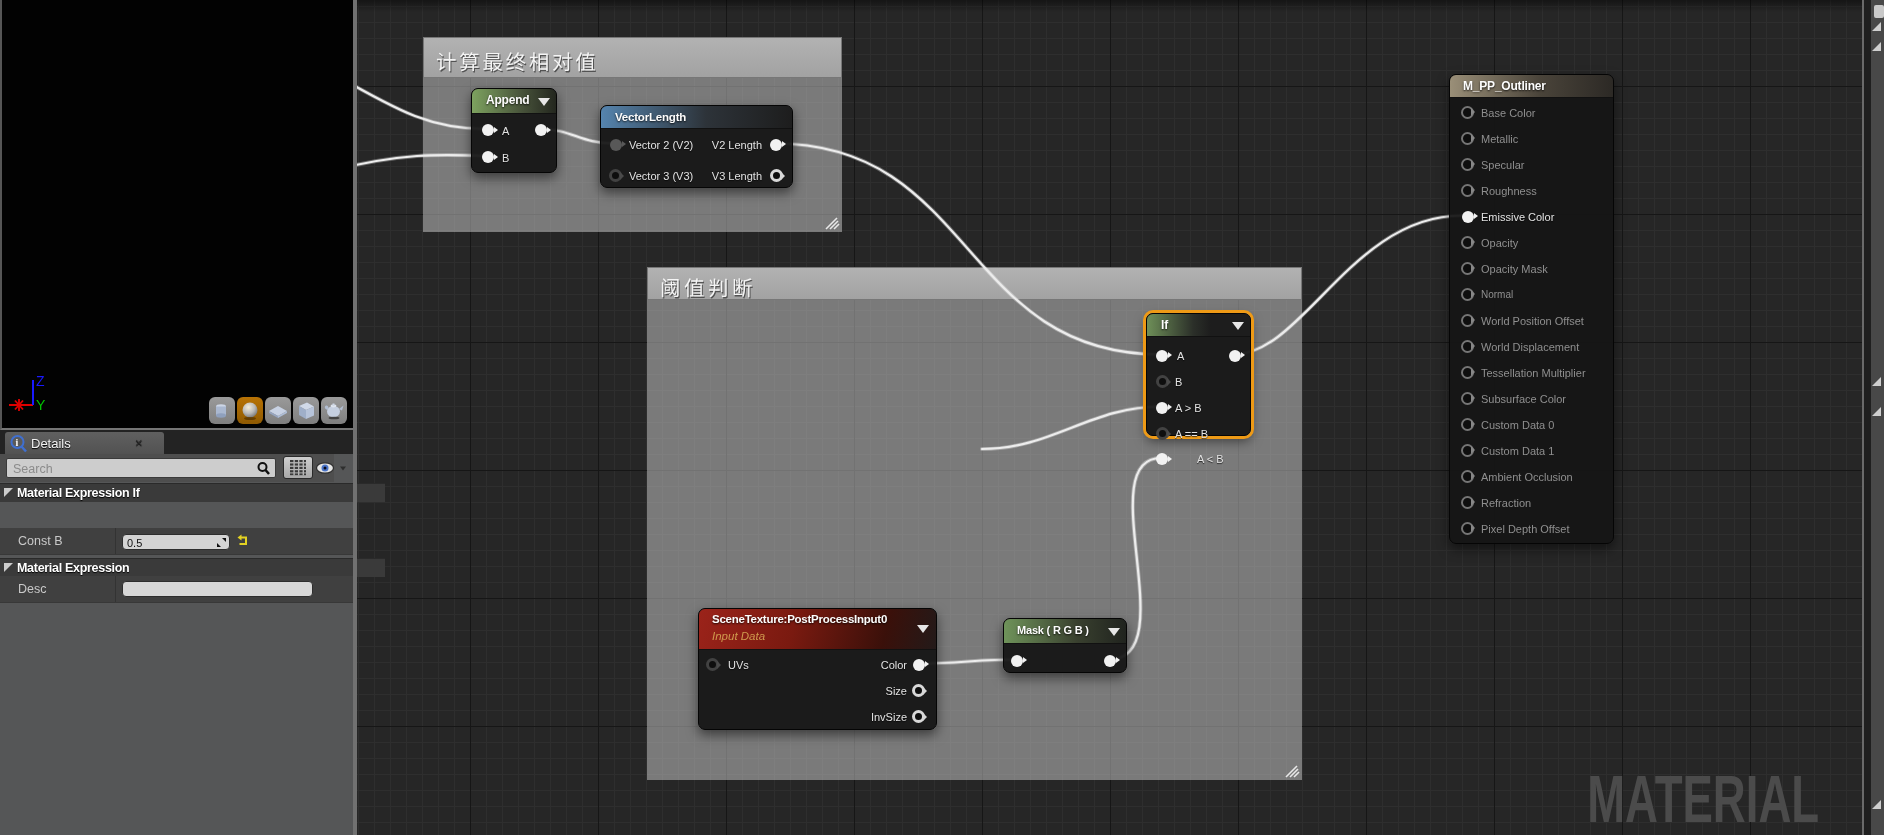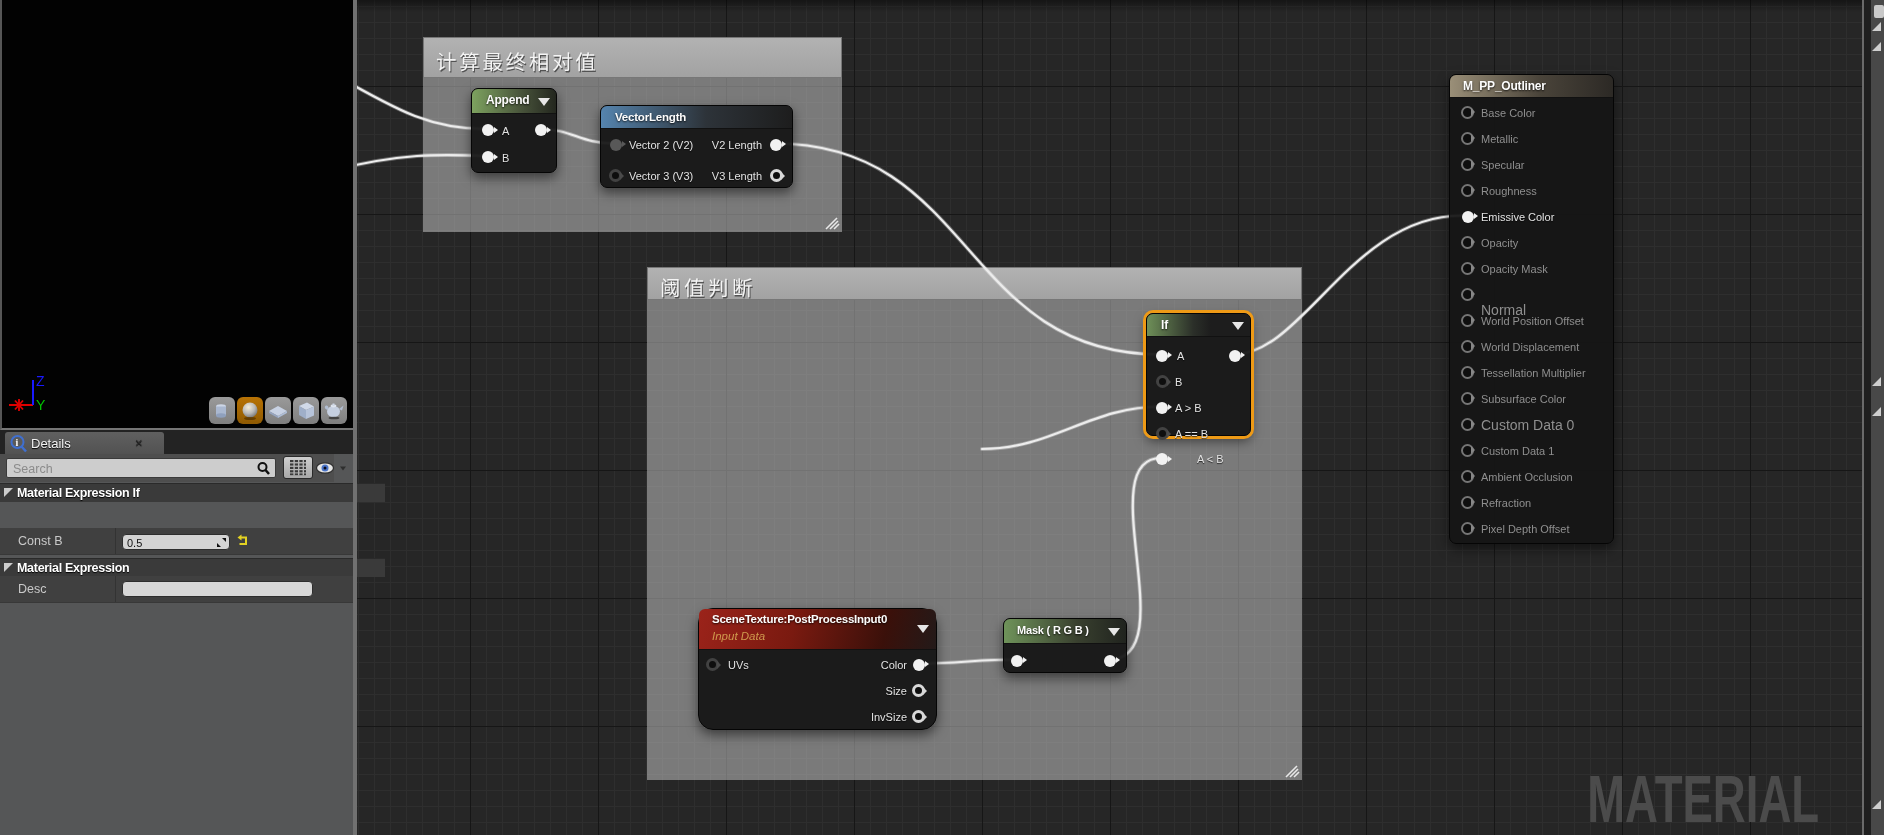--- a/index.html
+++ b/index.html
@@ -186,21 +186,21 @@
  <span class="lbl" style="left:28px;top:67.5px;">B</span>
  <span class="pin pf" style="left:9px;top:87.5px;"></span>
  <span class="lbl" style="left:28px;top:93.5px;">A &gt; B</span>
  <span class="pin pr dk" style="left:8.5px;top:113px;"></span>
  <span class="lbl" style="left:28px;top:119.5px;">A == B</span>
  <span class="pin pf" style="left:9px;top:139px;"></span>
  <span class="lbl" style="left:28px;top:145px;margin-left:22px;">A &lt; B</span>
 </div>
 
 
-<div class="node" style="left:698px;top:608px;width:239px;height:122px;border-radius:15px;">
+<div class="node" style="left:698px;top:608px;width:239px;height:122px;">
  <div class="nh" style="height:40px;background:linear-gradient(105deg,#9b231a,#7a1a10 40%,#3a100a 78%,#231a19);"></div>
  <div class="nt" style="left:13px;top:4px;font-size:11.5px;letter-spacing:-0.25px;">SceneTexture:PostProcessInput0</div>
  <div class="sub" style="left:13px;top:21px;color:#cf9a4e;">Input Data</div>
  <div class="tri" style="left:218px;top:16px;"></div>
  <span class="pin pr dk" style="left:7px;top:49px;"></span>
  <span class="lbl" style="left:29px;top:55.5px;">UVs</span>
  <span class="lblr" style="right:29px;top:55.5px;">Color</span>
  <span class="pin pf" style="left:213.5px;top:49.5px;"></span>
  <span class="lblr" style="right:29px;top:81.5px;">Size</span>
  <span class="pin pr" style="left:213px;top:75px;"></span>
@@ -227,31 +227,31 @@
  <span class="lbl dim" style="left:31px;top:89.5px;font-size:11px;">Specular</span>
  <span class="pin pr md" style="left:11px;top:109.0px;"></span>
  <span class="lbl dim" style="left:31px;top:115.5px;font-size:11px;">Roughness</span>
  <span class="pin pf" style="left:11.5px;top:135.5px;"></span>
  <span class="lbl" style="left:31px;top:141.5px;font-size:11px;">Emissive Color</span>
  <span class="pin pr md" style="left:11px;top:161.0px;"></span>
  <span class="lbl dim" style="left:31px;top:167.5px;font-size:11px;">Opacity</span>
  <span class="pin pr md" style="left:11px;top:187.0px;"></span>
  <span class="lbl dim" style="left:31px;top:193.5px;font-size:11px;">Opacity Mask</span>
  <span class="pin pr md" style="left:11px;top:213.0px;"></span>
- <span class="lbl dim" style="left:31px;top:235px;font-size:14px;">Normal</span>
+ <span class="lbl dim" style="left:31px;top:219px;font-size:10px;">Normal</span>
  <span class="pin pr md" style="left:11px;top:239.0px;"></span>
  <span class="lbl dim" style="left:31px;top:245.5px;font-size:11px;">World Position Offset</span>
  <span class="pin pr md" style="left:11px;top:265.0px;"></span>
  <span class="lbl dim" style="left:31px;top:271.5px;font-size:11px;">World Displacement</span>
  <span class="pin pr md" style="left:11px;top:291.0px;"></span>
  <span class="lbl dim" style="left:31px;top:297.5px;font-size:11px;">Tessellation Multiplier</span>
  <span class="pin pr md" style="left:11px;top:317.0px;"></span>
  <span class="lbl dim" style="left:31px;top:323.5px;font-size:11px;">Subsurface Color</span>
  <span class="pin pr md" style="left:11px;top:343.0px;"></span>
- <span class="lbl dim" style="left:31px;top:349.5px;font-size:14px;text-align:center;">Custom Data 0</span>
+ <span class="lbl dim" style="left:31px;top:349.5px;font-size:11px;text-align:center;">Custom Data 0</span>
  <span class="pin pr md" style="left:11px;top:369.0px;"></span>
  <span class="lbl dim" style="left:31px;top:375.5px;font-size:11px;">Custom Data 1</span>
  <span class="pin pr md" style="left:11px;top:395.0px;"></span>
  <span class="lbl dim" style="left:31px;top:401.5px;font-size:11px;">Ambient Occlusion</span>
  <span class="pin pr md" style="left:11px;top:421.0px;"></span>
  <span class="lbl dim" style="left:31px;top:427.5px;font-size:11px;">Refraction</span>
  <span class="pin pr md" style="left:11px;top:447.0px;"></span>
  <span class="lbl dim" style="left:31px;top:453.5px;font-size:11px;">Pixel Depth Offset</span>
 </div>
 <div id="wm">MATERIAL</div>

